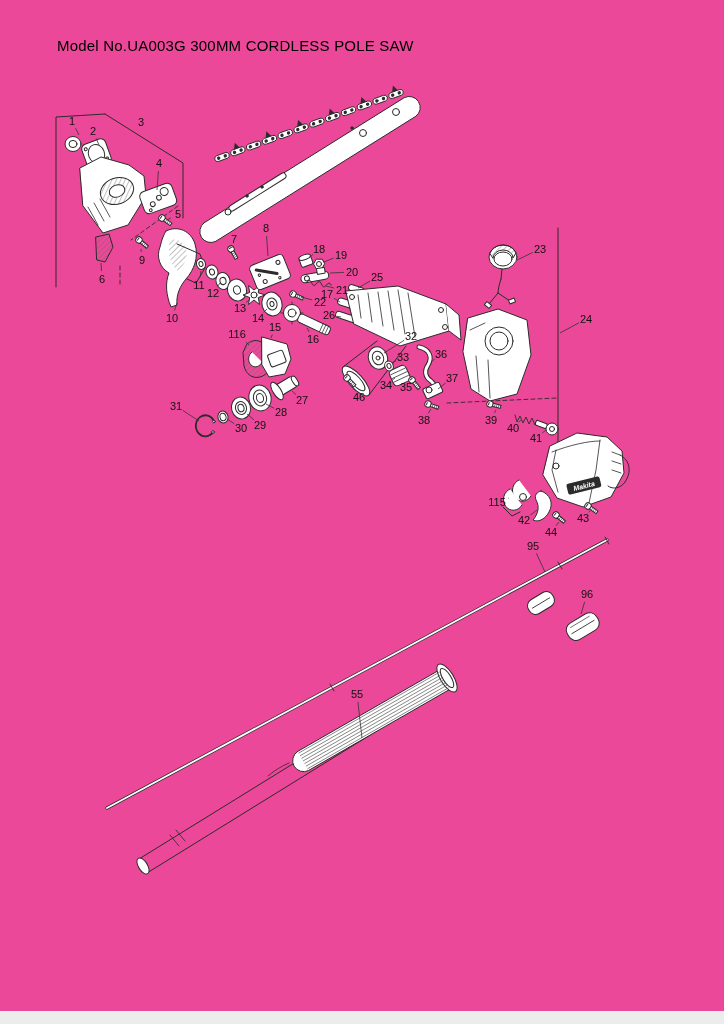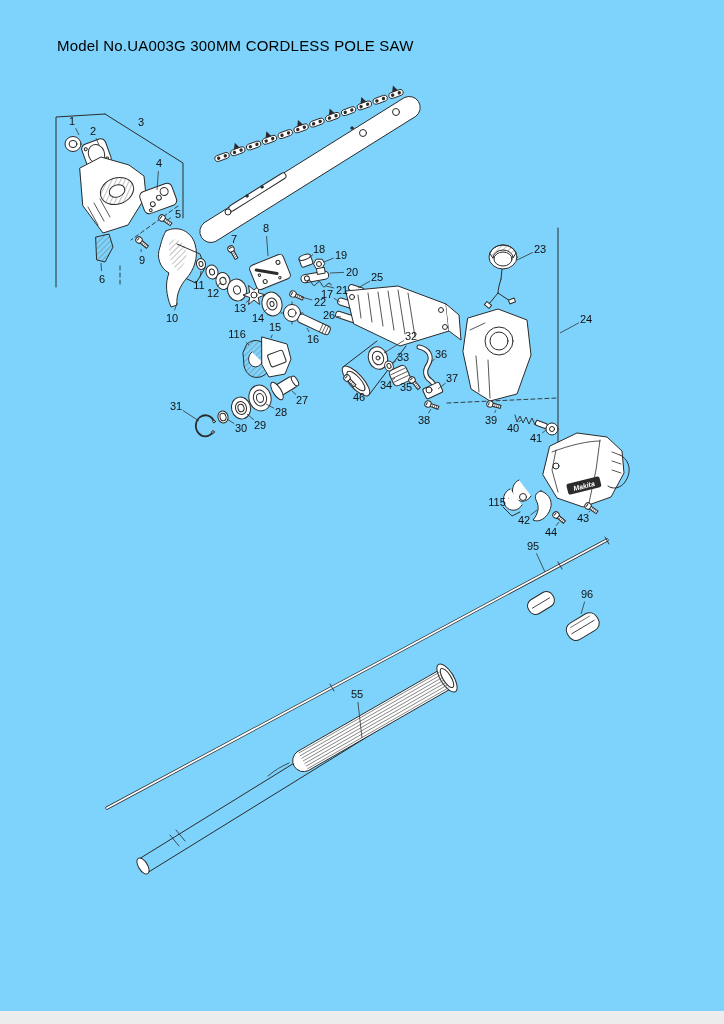--- a/index.html
+++ b/index.html
@@ -1,16 +1,16 @@
 <!DOCTYPE html>
 <html><head>
 <meta charset="utf-8">
 <style>
   html,body{margin:0;padding:0;background:#fff;}
-  .page{position:relative;width:724px;height:1024px;background:#7dd3fc;overflow:hidden;
+  .page{position:relative;width:724px;height:1024px;background:#ec4899;overflow:hidden;
         font-family:"Liberation Sans",sans-serif;}
   .title{position:absolute;left:57px;top:37px;font-size:15px;color:#000;letter-spacing:.2px;white-space:nowrap;}
   .diagram-svg{position:absolute;left:0;top:0;}
   .bottom-strip{position:absolute;left:0;bottom:0;width:100%;height:13px;background:#ececec;}
 </style>
 </head>
 <body>
 
 <div class="page">
   <div class="title">Model No.UA003G 300MM CORDLESS POLE SAW</div>

